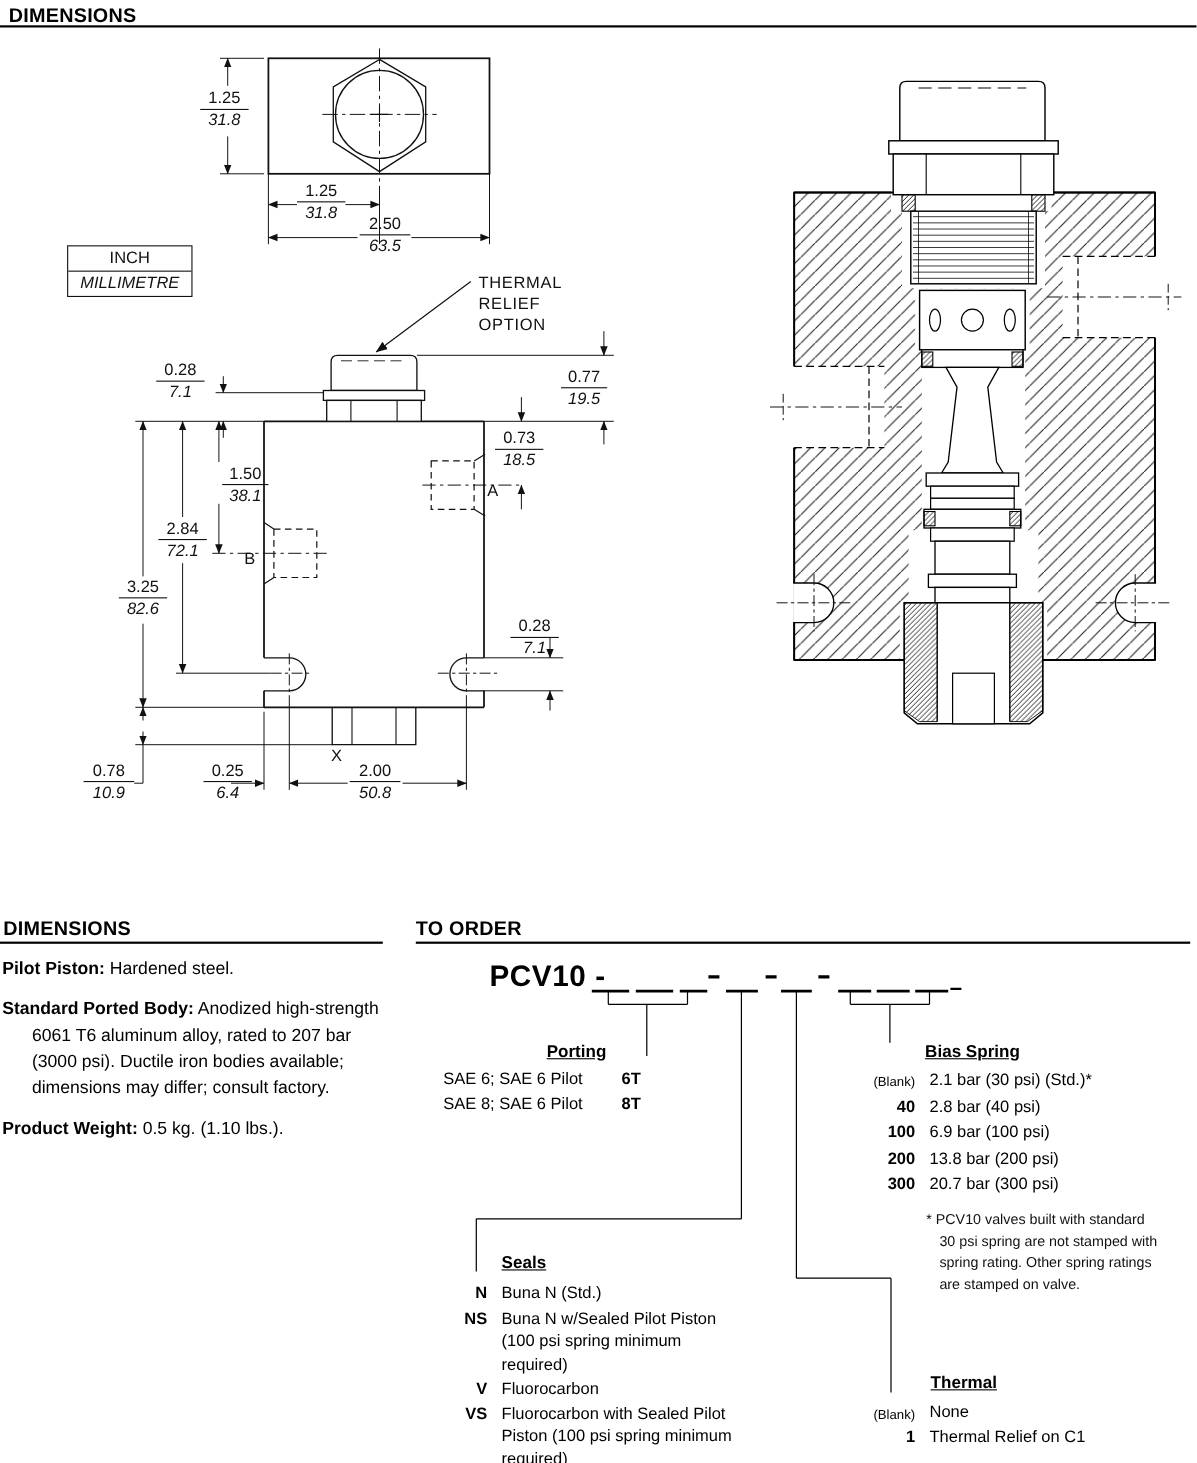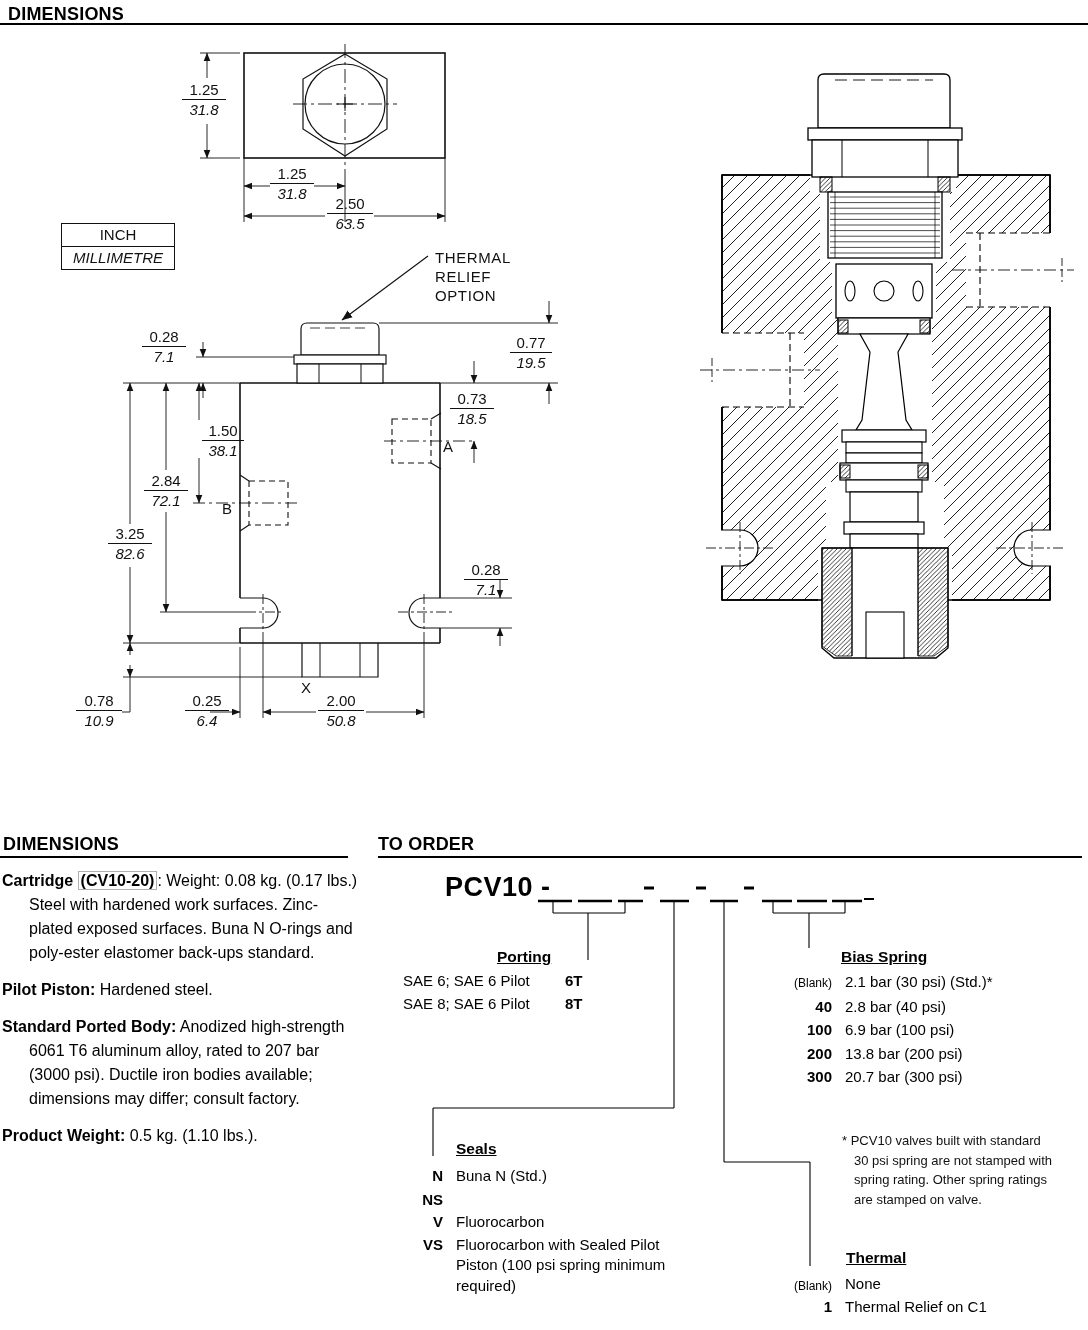--- a/index.html
+++ b/index.html
@@ -260,21 +260,20 @@
     </div>
 
   <div class="portlabel" style="left:443px;top:438px;">A</div>
   <div class="portlabel" style="left:222px;top:500px;">B</div>
   <div class="portlabel" style="left:301px;top:679px;">X</div>
 
   <div class="abs sec-head" style="left:3px;top:834px;">DIMENSIONS</div>
   <div class="rule" style="left:0;top:856px;width:348px;"></div>
 
   <div class="materials">
-    <p><b>Cartridge</b> <span class="modelbox">(CV10-20)</span><span>: Weight: 0.08 kg. (0.17 lbs.) Steel with hardened work surfaces. Zinc-plated exposed surfaces. Buna N O-rings and poly-ester elastomer back-ups standard.</span></p>
     <p><b>Pilot Piston:</b><span> Hardened steel.</span></p>
     <p><b>Standard Ported Body:</b><span>  Anodized high-strength 6061 T6 aluminum alloy, rated to 207 bar (3000 psi).  Ductile iron bodies available; dimensions may differ; consult factory.</span></p>
     <p><b>Product Weight:</b><span> 0.5 kg. (1.10 lbs.).</span></p>
   </div>
 
   <div class="abs sec-head" style="left:378px;top:834px;">TO ORDER</div>
   <div class="rule" style="left:378px;top:856px;width:704px;"></div>
 
   <div class="ordcode" style="left:445px;top:872px;">PCV10 -</div>
 
@@ -305,20 +304,21 @@
   </div>
 
   <div class="opt-head" style="left:456px;top:1140px;">Seals</div>
   <div class="optrows" style="left:413px;top:1166px;line-height:20.5px;">
     <div class="optrow" style="margin-bottom:3px;">
         <span class="code" style="width:30px;">N</span>
         <span class="desc" style="width:218px;">Buna N (Std.)</span>
       </div>
     <div class="optrow" style="margin-bottom:2px;">
         <span class="code" style="width:30px;">NS</span>
+        <span class="desc" style="width:218px;">Buna N w/Sealed Pilot Piston (100 psi spring minimum required)</span>
       </div>
     <div class="optrow" style="margin-bottom:2px;">
         <span class="code" style="width:30px;">V</span>
         <span class="desc" style="width:218px;">Fluorocarbon</span>
       </div>
     <div class="optrow">
         <span class="code" style="width:30px;">VS</span>
         <span class="desc" style="width:222px;">Fluorocarbon with Sealed Pilot Piston (100 psi spring minimum required)</span>
       </div>
   </div>
@@ -340,21 +340,21 @@
     <div class="optrow">
         <span class="code" style="width:47px;">200</span>
         <span class="desc">13.8 bar (200 psi)</span>
       </div>
     <div class="optrow">
         <span class="code" style="width:47px;">300</span>
         <span class="desc">20.7 bar (300 psi)</span>
       </div>
   </div>
 
-  <div class="footnote" style="left:842px;top:1099px;width:240px;margin-top:32px;">
+  <div class="footnote" style="left:842px;top:1099px;width:240px;">
     <div>* PCV10 valves built with standard</div>
     <div>30 psi spring are not stamped with</div>
     <div>spring rating. Other spring ratings</div>
     <div>are stamped on valve.</div>
   </div>
 
   <div class="opt-head" style="left:846px;top:1249px;">Thermal</div>
   <div class="optrows" style="left:785px;top:1274px;line-height:20.5px;">
     <div class="optrow">
         <span class="code small" style="width:47px;">(Blank)</span>

